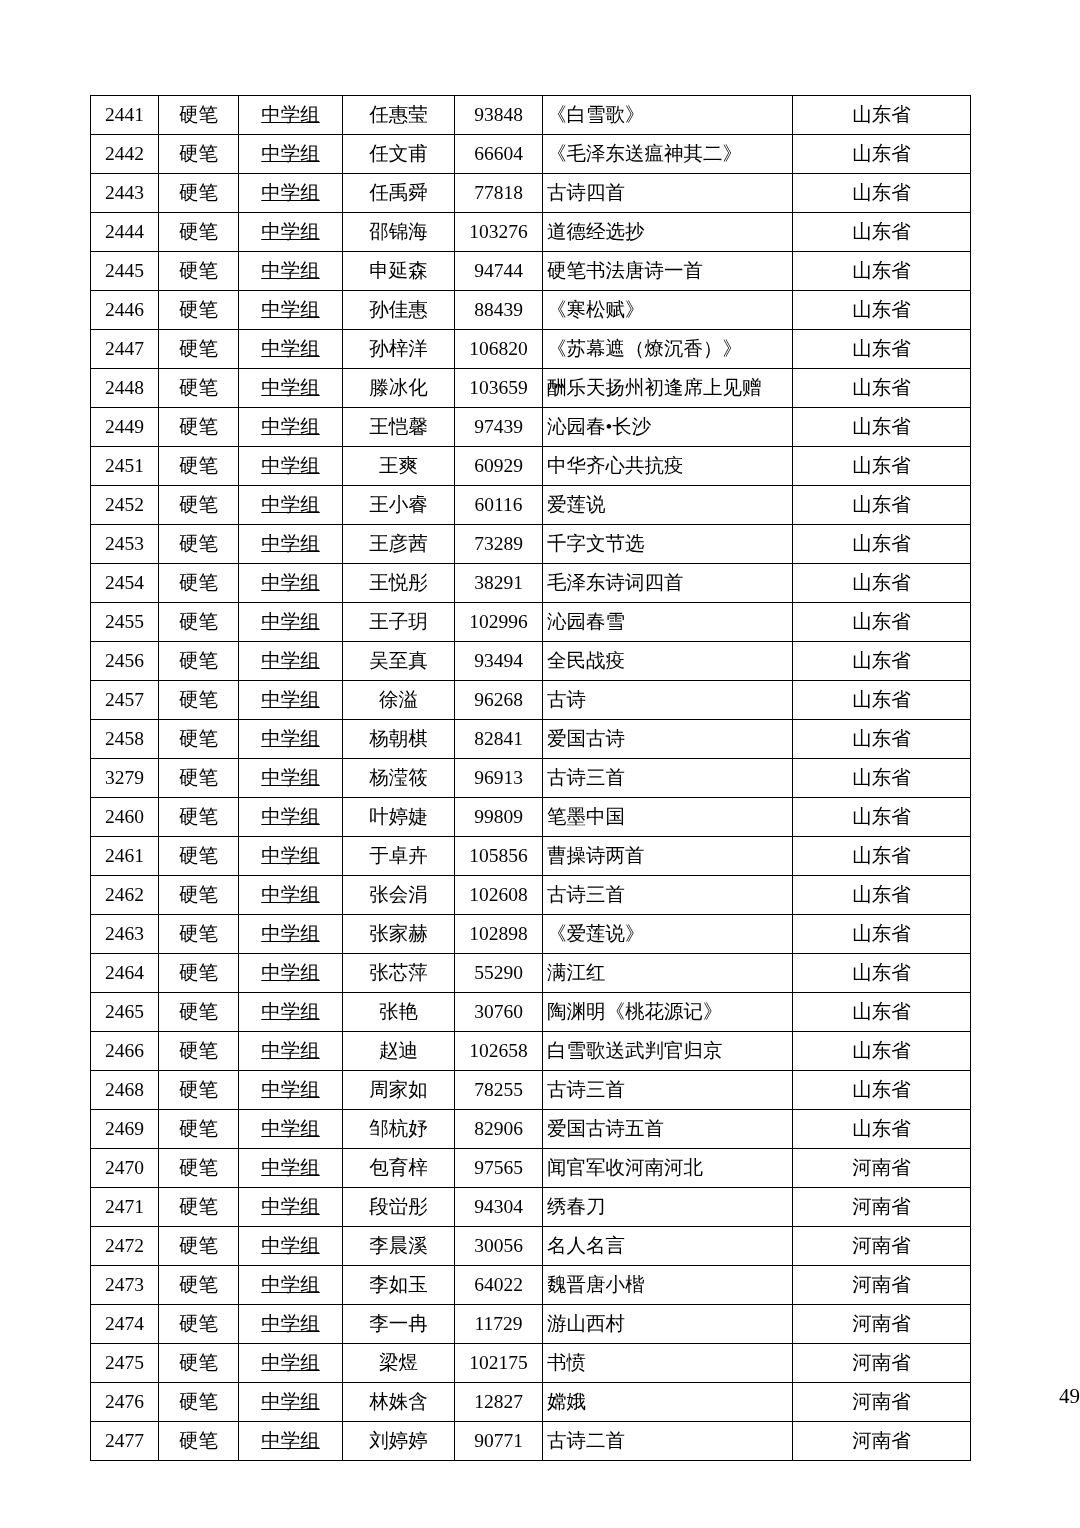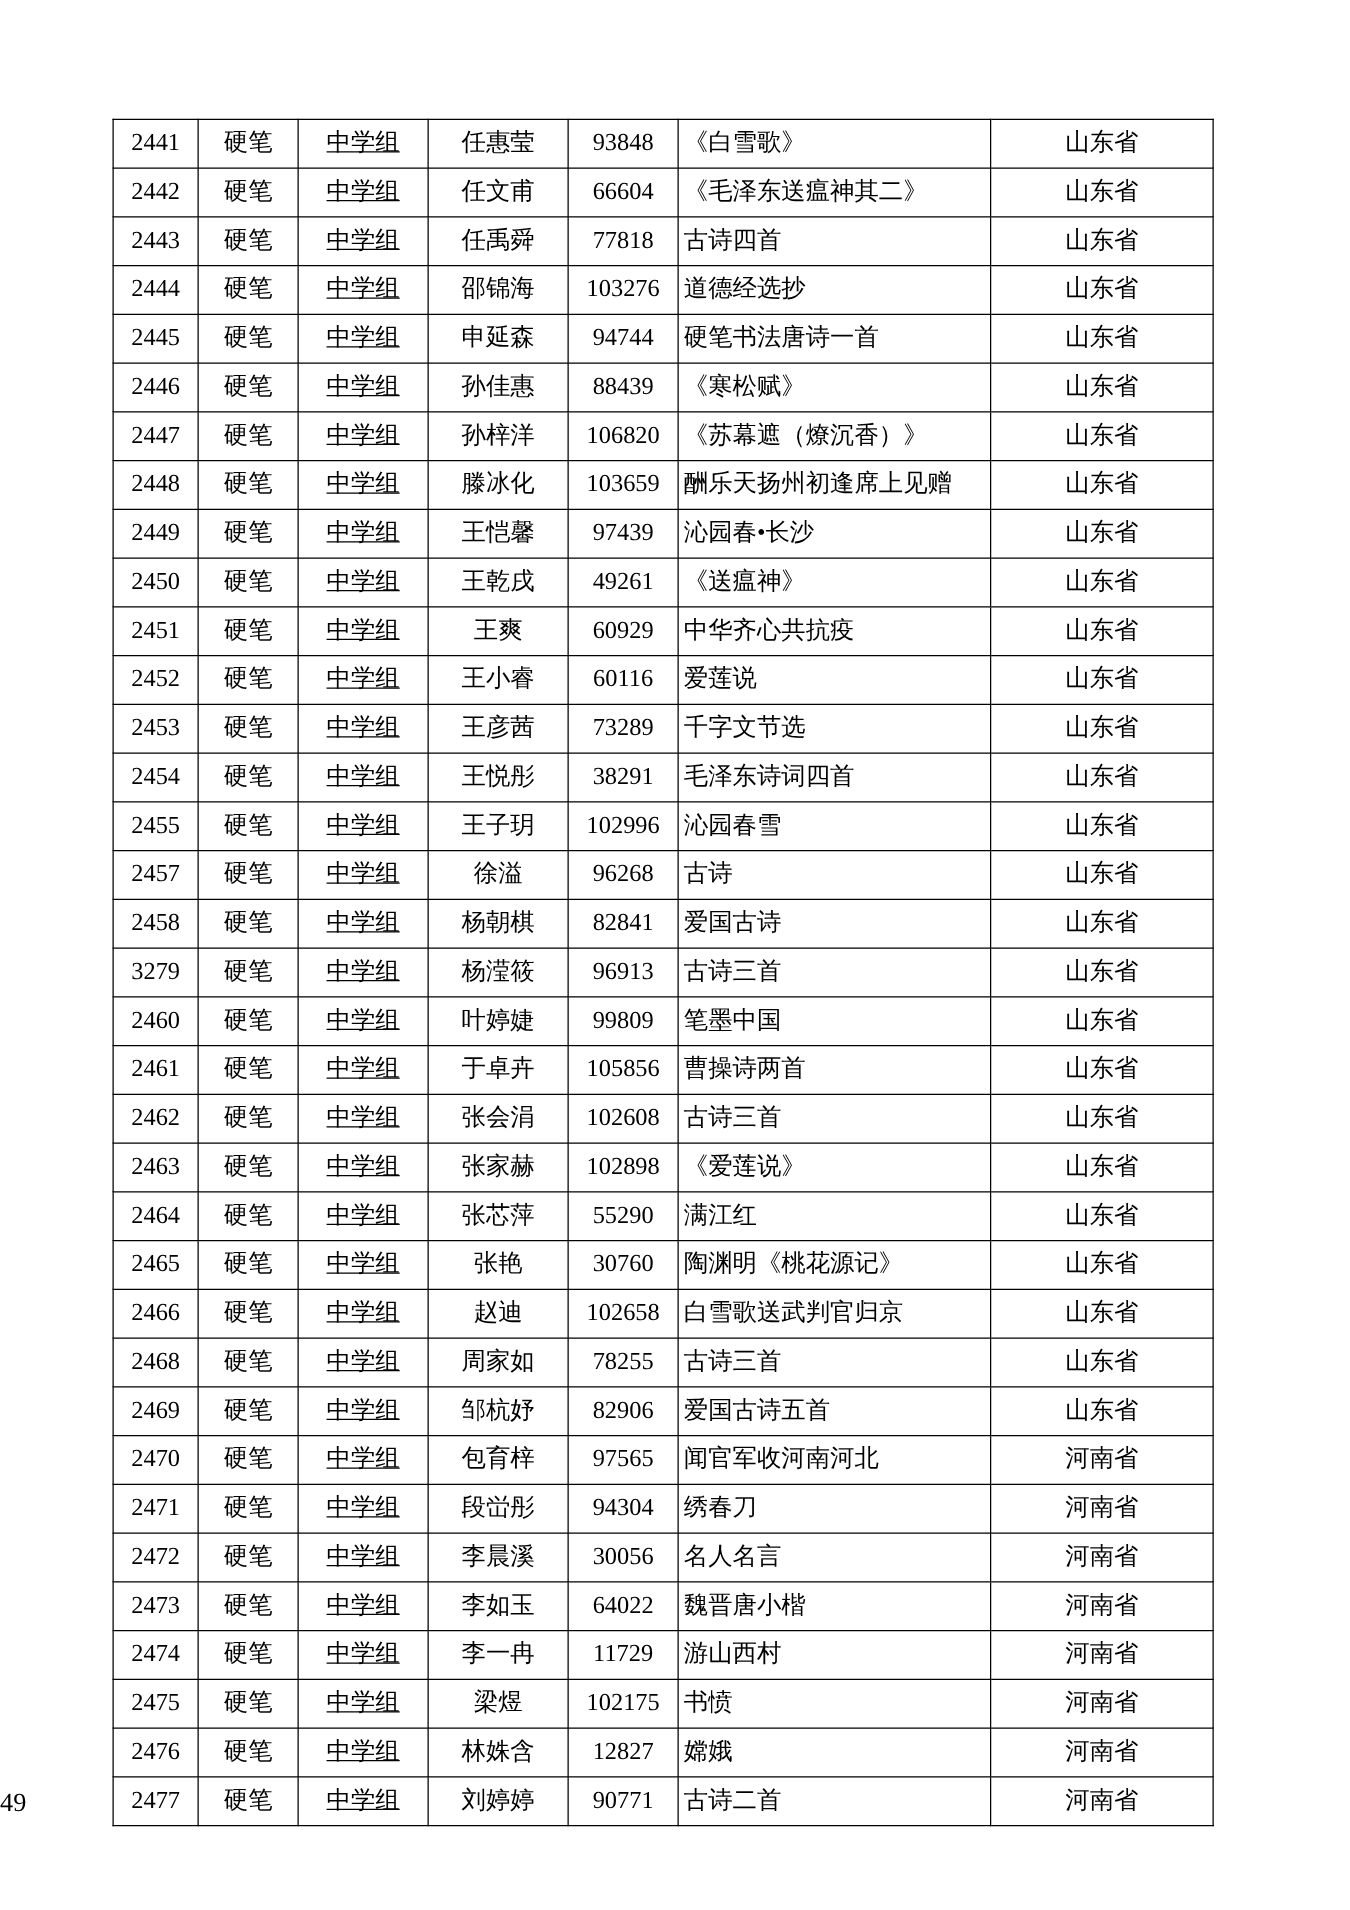--- a/index.html
+++ b/index.html
@@ -59,23 +59,23 @@
   td.cat  { text-align: center; }
   td.grp  { text-align: center; text-decoration: underline; }
   td.name { text-align: center; margin-left: 26px; }
   td.num  { text-align: center; font-family: "Liberation Serif", serif; }
   td.work { text-align: left; padding-left: 6px; }
   td.prov { text-align: center; }
 
   .page-number {
     position: absolute;
     left: 0;
-    top: 1430px;
+    top: 1384px;
     width: 1080px;
-    text-align: left;
+    text-align: right;
     font-size: 21px;
     font-family: "Liberation Serif", serif;
     color: #000;
   }
 </style>
 </head>
 <body>
 
 <div class="page">
 
@@ -166,29 +166,20 @@
           <tr>
             <td class="id">2449</td>
             <td class="cat">硬笔</td>
             <td class="grp">中学组</td>
             <td class="name">王恺馨</td>
             <td class="num">97439</td>
             <td class="work">沁园春•长沙</td>
             <td class="prov">山东省</td>
           </tr>
           <tr>
-            <td class="id">2450</td>
-            <td class="cat">硬笔</td>
-            <td class="grp">中学组</td>
-            <td class="name">王乾戌</td>
-            <td class="num">49261</td>
-            <td class="work">《送瘟神》</td>
-            <td class="prov">山东省</td>
-          </tr>
-          <tr>
             <td class="id">2451</td>
             <td class="cat">硬笔</td>
             <td class="grp">中学组</td>
             <td class="name">王爽</td>
             <td class="num">60929</td>
             <td class="work">中华齐心共抗疫</td>
             <td class="prov">山东省</td>
           </tr>
           <tr>
             <td class="id">2452</td>
@@ -220,20 +211,29 @@
           <tr>
             <td class="id">2455</td>
             <td class="cat">硬笔</td>
             <td class="grp">中学组</td>
             <td class="name">王子玥</td>
             <td class="num">102996</td>
             <td class="work">沁园春雪</td>
             <td class="prov">山东省</td>
           </tr>
           <tr>
+            <td class="id">2456</td>
+            <td class="cat">硬笔</td>
+            <td class="grp">中学组</td>
+            <td class="name">吴至真</td>
+            <td class="num">93494</td>
+            <td class="work">全民战疫</td>
+            <td class="prov">山东省</td>
+          </tr>
+          <tr>
             <td class="id">2457</td>
             <td class="cat">硬笔</td>
             <td class="grp">中学组</td>
             <td class="name">徐溢</td>
             <td class="num">96268</td>
             <td class="work">古诗</td>
             <td class="prov">山东省</td>
           </tr>
           <tr>
             <td class="id">2458</td>

